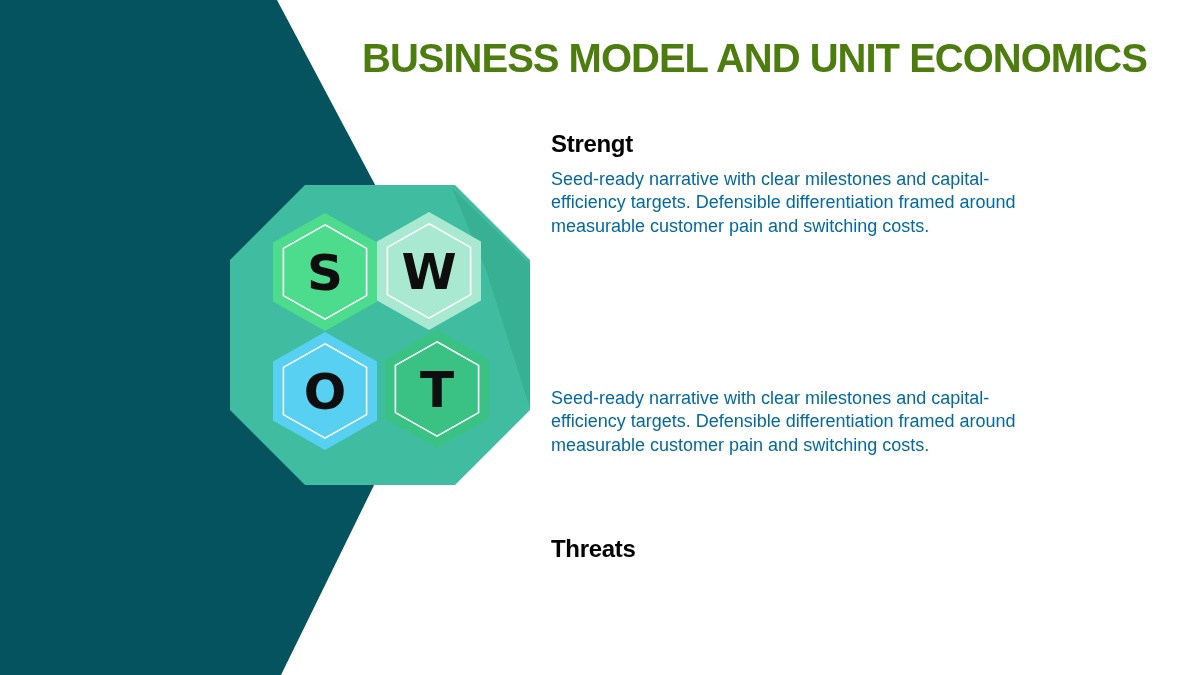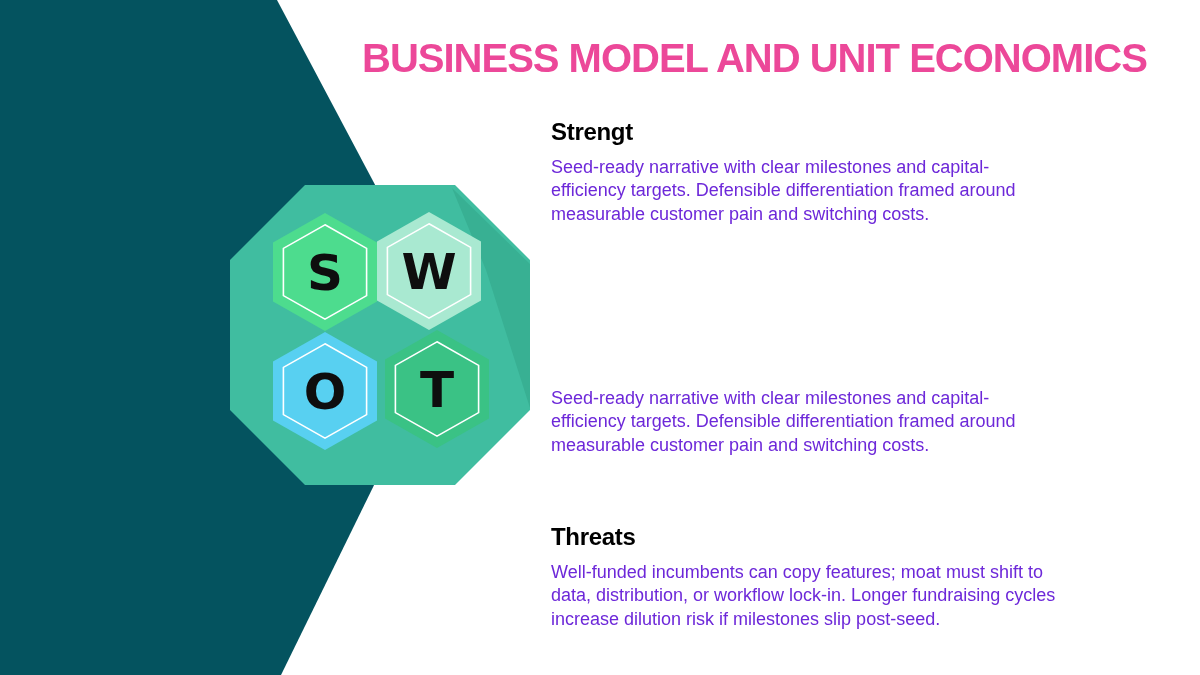--- a/index.html
+++ b/index.html
@@ -44,42 +44,42 @@
   
   .slide-title {
     position: absolute;
     left: 362px;
     top: 36px;
     margin: 0;
     font-size: 40px;
     line-height: 44px;
     font-weight: bold;
     letter-spacing: -1px;
-    color: #ec4899;
+    color: #4d7c0f;
     white-space: nowrap;
   }
   
   .section {
     position: absolute;
     left: 551px;
     width: 620px;
   }
   .section-heading {
-    margin: 0 0 9px 0;
+    margin: 12px 0 9px 0;
     font-size: 24px;
     line-height: 30px;
     font-weight: bold;
     letter-spacing: -0.3px;
     color: #000000;
   }
   .section-body {
     margin: 0;
     font-size: 18px;
     line-height: 23.4px;
-    color: #6d28d9;
+    color: #0369a1;
     white-space: pre-line;
   }
   .section-1 { top: 117px; }
   .section-2 { top: 252px; }
   .section-3 { top: 387px; }
   .section-4 { top: 522px; }
 </style>
 </head>
 <body>
 
@@ -129,18 +129,15 @@
 
 
   <section class="section section-3">
     <p class="section-body">Seed-ready narrative with clear milestones and capital-
 efficiency targets. Defensible differentiation framed around
 measurable customer pain and switching costs.</p>
   </section>
 
   <section class="section section-4">
     <h2 class="section-heading">Threats</h2>
-    <p class="section-body">Well-funded incumbents can copy features; moat must shift to
-data, distribution, or workflow lock-in. Longer fundraising cycles
-increase dilution risk if milestones slip post-seed.</p>
   </section>
 
 </div>
 
 </body></html>

